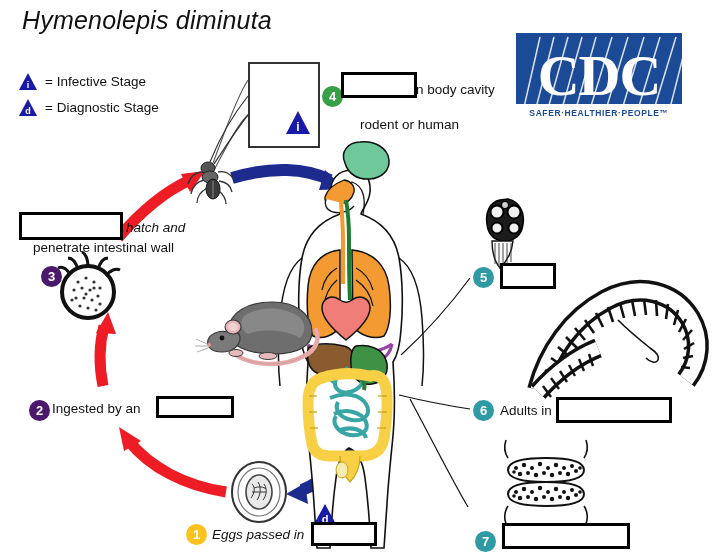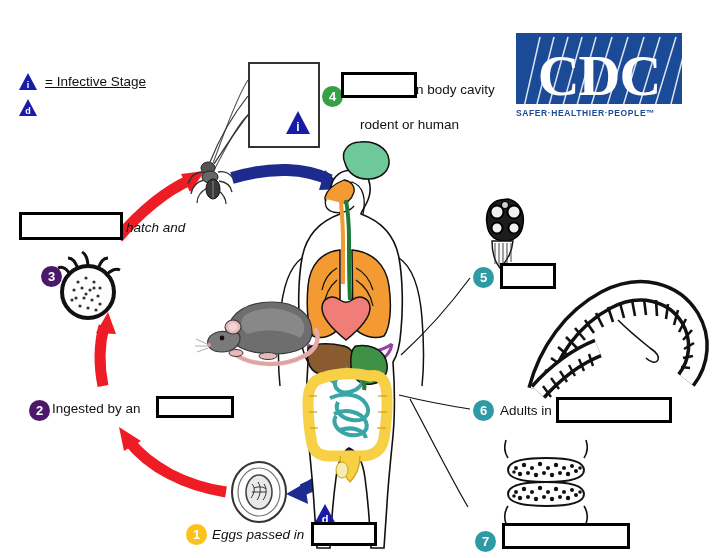--- a/index.html
+++ b/index.html
@@ -7,21 +7,21 @@
        font-family:"Liberation Sans", sans-serif;color:#000;}
   #stage{position:relative;width:723px;height:558px;background:#ffffff;overflow:hidden;}
 
   
   .title{position:absolute;left:22px;top:6px;font-size:25px;font-style:italic;
          font-family:"Liberation Sans",sans-serif;letter-spacing:.2px;color:#111;}
 
   
   .legend{position:absolute;left:18px;top:68px;}
   .legend-row{display:flex;align-items:center;height:26px;}
-  .legend-txt{font-size:13.5px;margin-left:7px;color:#111;text-decoration:underline;}
+  .legend-txt{font-size:13.5px;margin-left:7px;color:#111;}
   .tri{position:relative;width:20px;height:19px;}
   .tri svg{display:block;}
 
   
   .blank{position:absolute;background:#fff;border:3px solid #000;box-sizing:border-box;}
 
   
   .step{position:absolute;border-radius:50%;display:flex;align-items:center;
         justify-content:center;color:#fff;font-size:13px;font-weight:bold;
         font-family:"Liberation Sans",sans-serif;box-sizing:border-box;}
@@ -30,51 +30,53 @@
   .step.green{background:#37a047;}
   .step.teal{background:#2e9aa3;}
 
   
   .cap{position:absolute;font-size:13.5px;line-height:16px;color:#111;text-align:right;}
 
   
   .cdc{position:absolute;left:516px;top:33px;width:166px;height:104px;}
   .cdc-box{position:relative;width:166px;height:71px;background:#1b4a96;overflow:hidden;}
   .cdc-tag{margin-top:4px;font-size:8.5px;font-weight:bold;color:#1b4a96;
-           letter-spacing:.6px;}
+           letter-spacing:.6px;text-align:center;}
 
   
   .inset{position:absolute;background:#fff;border:2px solid #333;box-sizing:border-box;}
 
   
   .layer{position:absolute;left:0;top:0;width:723px;height:558px;pointer-events:none;}
 </style>
 </head>
 <body>
 
 <div id="stage">
 
+  <div class="title">Hymenolepis diminuta</div>
 
   <div class="legend">
     <div class="legend-row">
       <span class="tri">
         <svg width="20" height="19" viewBox="0 0 20 19">
           <polygon points="10,1 19,18 1,18" fill="#1a1aa8"></polygon>
           <text x="10" y="16" font-size="9" font-weight="bold" fill="#ffffff" text-anchor="middle" font-family="Liberation Sans, sans-serif">i</text>
         </svg>
       </span>
       <span class="legend-txt">= Infective Stage</span>
     </div>
     <div class="legend-row">
       <span class="tri">
         <svg width="20" height="19" viewBox="0 0 20 19">
           <polygon points="10,1 19,18 1,18" fill="#1a1aa8"></polygon>
           <text x="10" y="16" font-size="9" font-weight="bold" fill="#ffffff" text-anchor="middle" font-family="Liberation Sans, sans-serif">d</text>
         </svg>
       </span>
+      <span class="legend-txt">= Diagnostic Stage</span>
     </div>
   </div>
 
   <div class="cdc">
     <div class="cdc-box">
       <svg width="166" height="83" viewBox="0 0 166 83">
         <rect x="0" y="0" width="166" height="83" fill="#1b4a96"></rect>
         <g stroke="#ffffff" stroke-width="1.5" opacity="0.85">
           <line x1="6" y1="83" x2="24" y2="4"></line>
           <line x1="18" y1="83" x2="38" y2="4"></line>
@@ -485,20 +487,21 @@
   </div>
   <div class="blank" style="left:311px;top:522px;width:66px;height:24px;"></div>
 
   <div class="step purple" style="left:29px;top:400px;width:21px;height:21px;">2</div>
   <div class="cap" style="left:52px;top:401px;">Ingested by an</div>
   <div class="blank" style="left:156px;top:396px;width:78px;height:22px;"></div>
 
   <div class="step purple" style="left:41px;top:266px;width:21px;height:21px;">3</div>
   <div class="blank" style="left:19px;top:212px;width:104px;height:28px;"></div>
   <div class="cap" style="left:126px;top:220px;font-style:italic;">hatch and</div>
+  <div class="cap" style="left:33px;top:240px;">penetrate intestinal wall</div>
 
   <div class="step green" style="left:322px;top:86px;width:21px;height:21px;">4</div>
   <div class="blank" style="left:341px;top:72px;width:76px;height:26px;"></div>
   <div class="cap" style="left:416px;top:82px;">n body cavity</div>
   <div class="cap" style="left:360px;top:117px;">rodent or human</div>
 
   <div class="step teal" style="left:473px;top:267px;width:21px;height:21px;">5</div>
   <div class="blank" style="left:500px;top:263px;width:56px;height:26px;"></div>
 
   <div class="step teal" style="left:473px;top:400px;width:21px;height:21px;">6</div>

